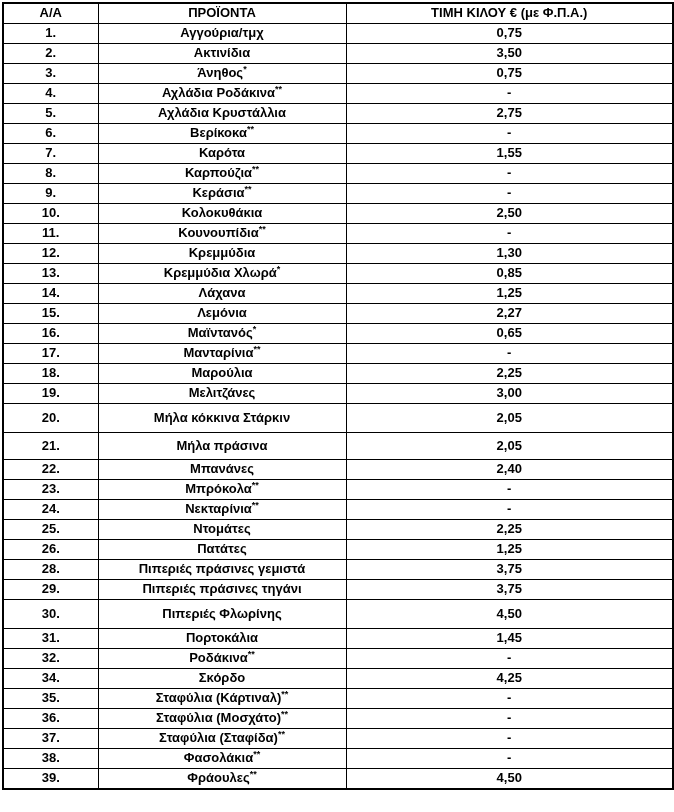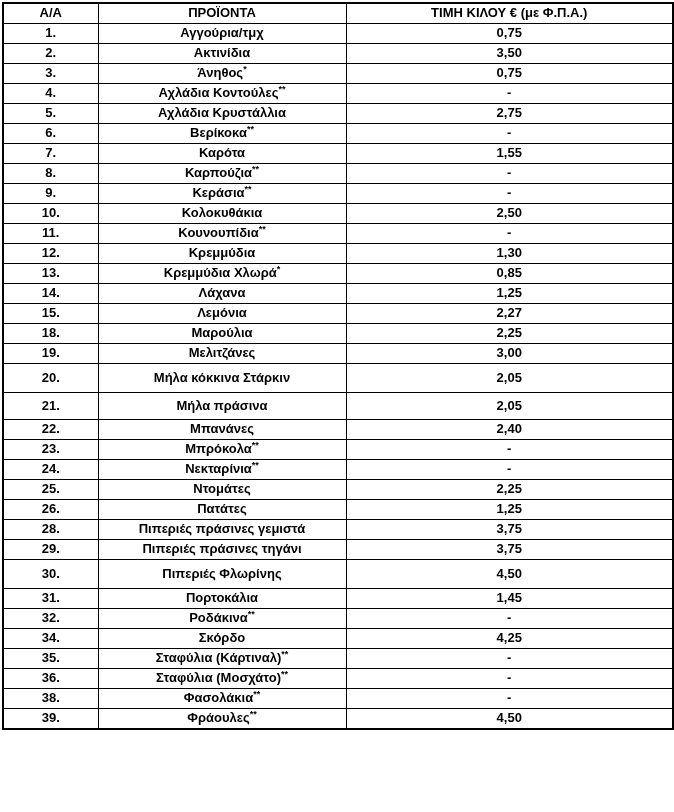--- a/index.html
+++ b/index.html
@@ -84,21 +84,21 @@
   </tr>
 
   <tr>
     <td>3.</td>
     <td><span>Άνηθος</span><sup class="asterisk">*</sup></td>
     <td>0,75</td>
   </tr>
 
   <tr>
     <td>4.</td>
-    <td><span>Αχλάδια Κοντούλες</span><sup class="asterisk">**</sup></td>
+    <td><span>Αχλάδια Ροδάκινα</span><sup class="asterisk">**</sup></td>
     <td>-</td>
   </tr>
 
   <tr>
     <td>5.</td>
     <td><span>Αχλάδια Κρυστάλλια</span></td>
     <td>2,75</td>
   </tr>
 
   <tr>
@@ -154,21 +154,31 @@
     <td><span>Λάχανα</span></td>
     <td>1,25</td>
   </tr>
 
   <tr>
     <td>15.</td>
     <td><span>Λεμόνια</span></td>
     <td>2,27</td>
   </tr>
 
-
+  <tr>
+    <td>16.</td>
+    <td><span>Μαϊντανός</span><sup class="asterisk">*</sup></td>
+    <td>0,65</td>
+  </tr>
+
+  <tr>
+    <td>17.</td>
+    <td><span>Μανταρίνια</span><sup class="asterisk">**</sup></td>
+    <td>-</td>
+  </tr>
 
   <tr>
     <td>18.</td>
     <td><span>Μαρούλια</span></td>
     <td>2,25</td>
   </tr>
 
   <tr>
     <td>19.</td>
     <td><span>Μελιτζάνες</span></td>
@@ -260,20 +270,25 @@
     <td><span>Σταφύλια (Κάρτιναλ)</span><sup class="asterisk">**</sup></td>
     <td>-</td>
   </tr>
 
   <tr>
     <td>36.</td>
     <td><span>Σταφύλια (Μοσχάτο)</span><sup class="asterisk">**</sup></td>
     <td>-</td>
   </tr>
 
+  <tr>
+    <td>37.</td>
+    <td><span>Σταφύλια (Σταφίδα)</span><sup class="asterisk">**</sup></td>
+    <td>-</td>
+  </tr>
 
   <tr>
     <td>38.</td>
     <td><span>Φασολάκια</span><sup class="asterisk">**</sup></td>
     <td>-</td>
   </tr>
 
   <tr>
     <td>39.</td>
     <td><span>Φράουλες</span><sup class="asterisk">**</sup></td>

